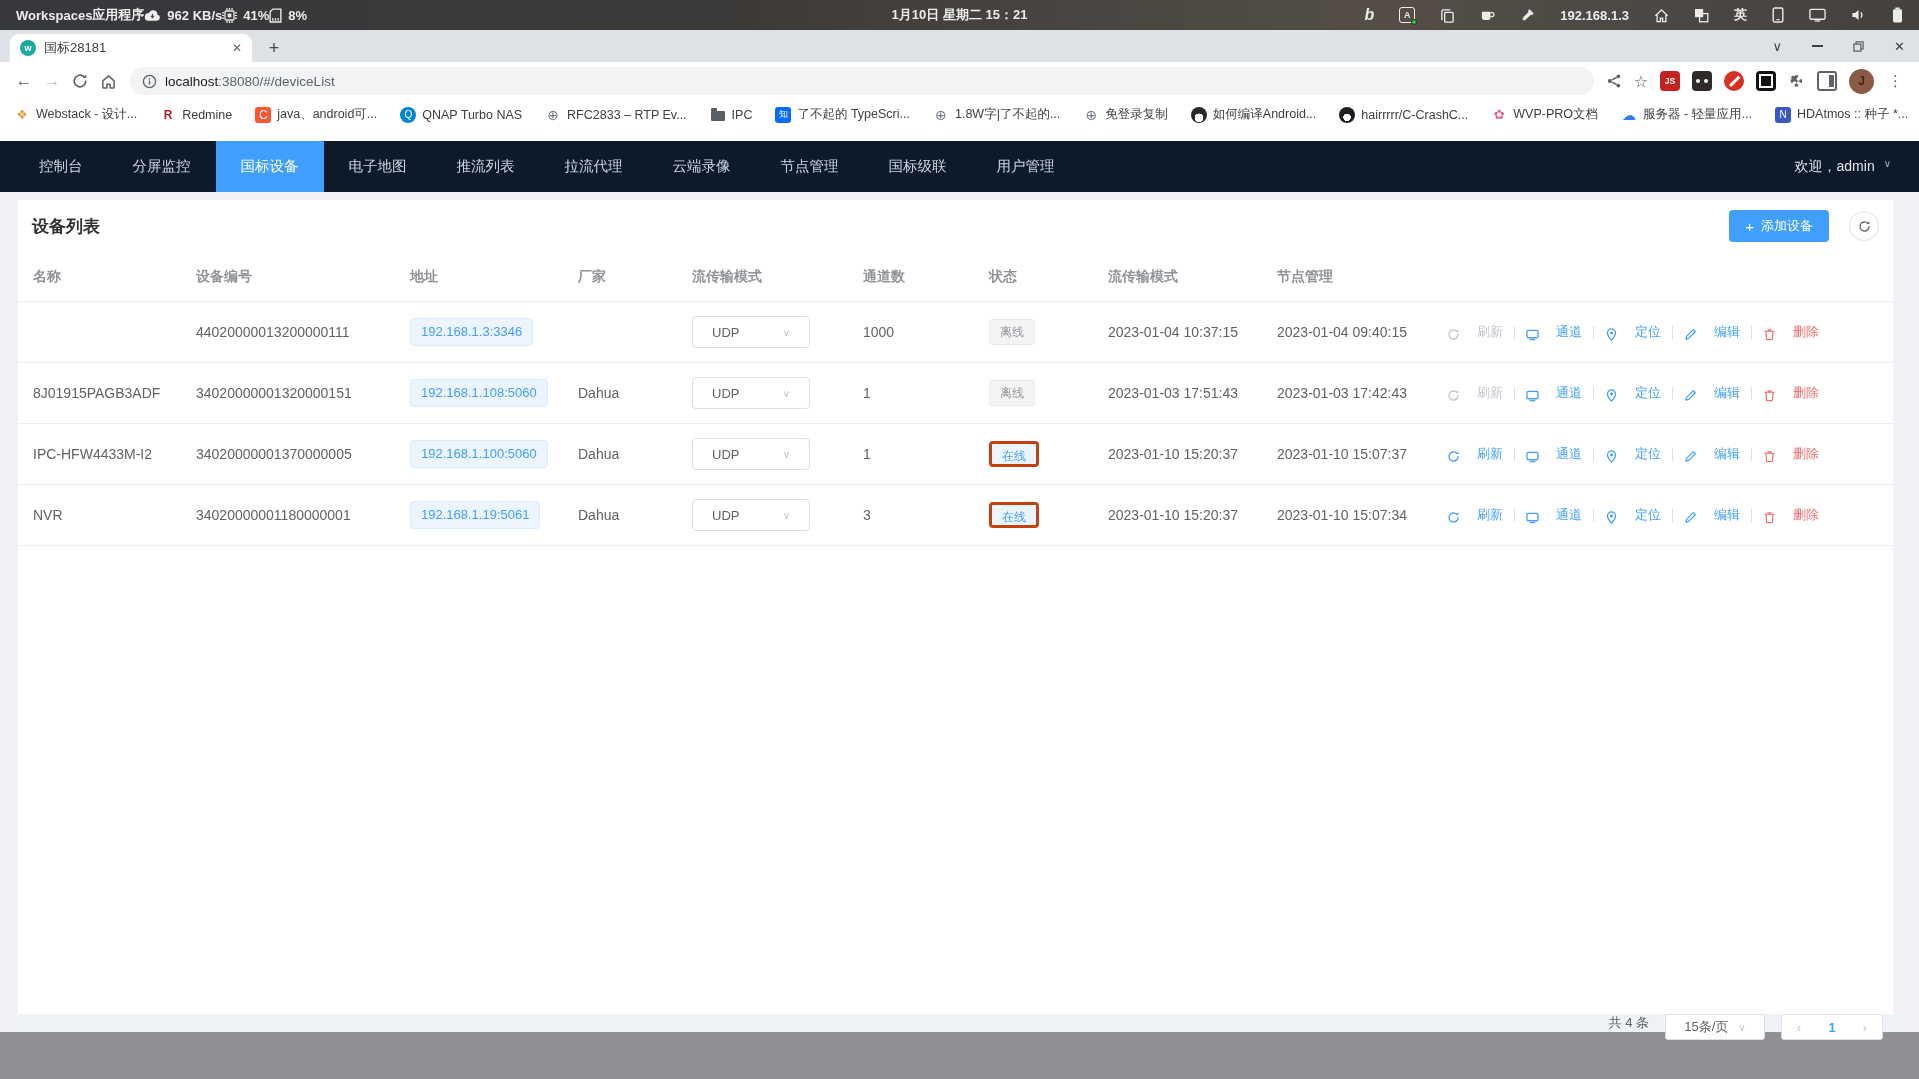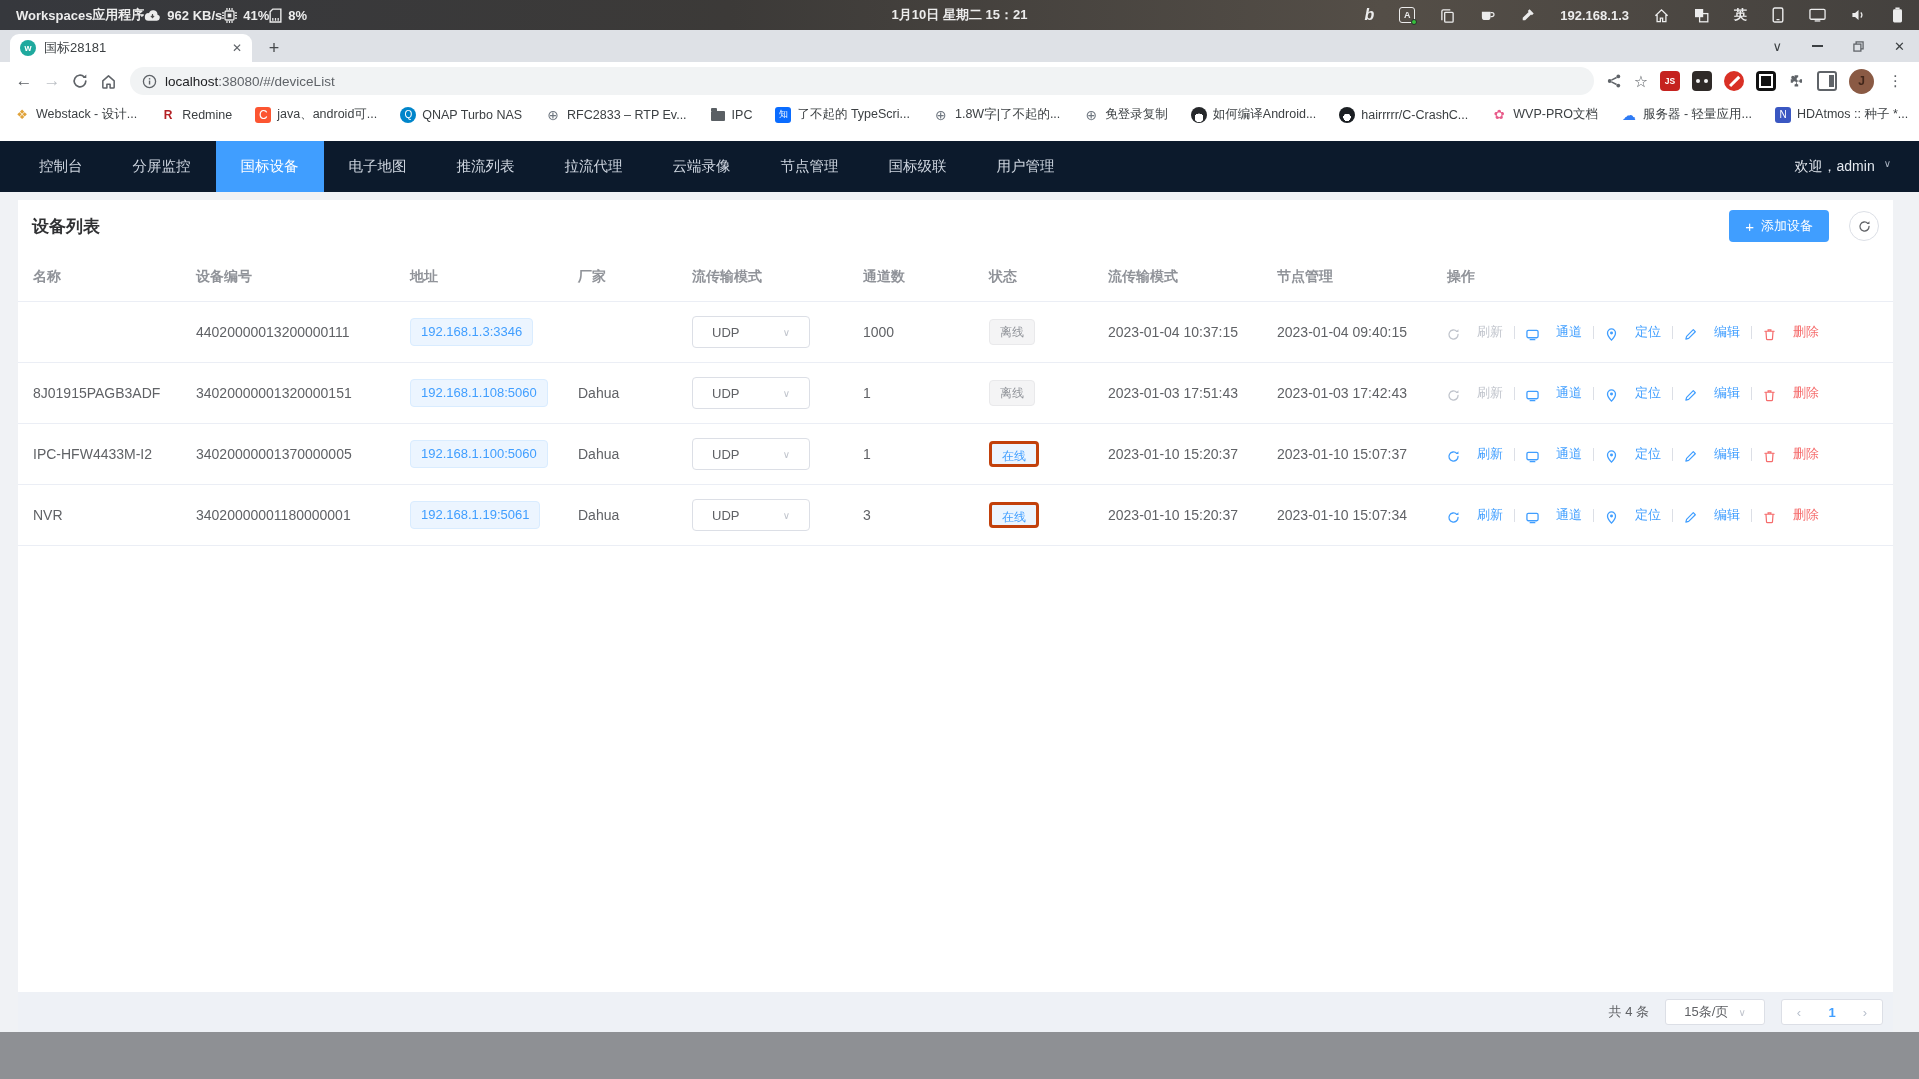--- a/index.html
+++ b/index.html
@@ -87,21 +87,21 @@
   .chev{color:#c0c4cc;font-size:10px}
   .tag{display:inline-block;height:26px;line-height:24px;padding:0 10px;border-radius:4px;font-size:12px}
   .tag.info{background:#f4f4f5;border:1px solid #e9e9eb;color:#909399}
   .tag.primary{background:#ecf5ff;border:3px solid #c2410c;color:#409eff}
   .ops{display:flex;align-items:center;font-size:13px}
   .op{color:#409eff;display:flex;align-items:flex-end;gap:17px;cursor:pointer;white-space:nowrap}
   .op.danger{color:#f56c6c}
   .op.disabled{color:#c0c4cc;cursor:not-allowed}
   .op-sep{width:1px;height:13px;background:#dcdfe6;margin:0 11px}
   
-  .card-foot{margin-top:auto;height:40px;background:#eef1f6;display:flex;align-items:center;justify-content:flex-end;gap:16px;padding:0 10px;font-size:13px;color:#606266}
+  .card-foot{margin-top:auto;height:18px;background:#eef1f6;display:flex;justify-content:flex-end;gap:16px;padding:0 10px;font-size:13px;color:#606266}
   .pg-size{width:100px;height:26px;background:#fff;border:1px solid #dcdfe6;border-radius:3px;display:flex;align-items:center;justify-content:center;gap:10px;cursor:pointer}
   .pg-pager{height:26px;background:#fff;border:1px solid #dcdfe6;border-radius:3px;display:flex;align-items:center;padding:0 2px}
   .pg-btn{width:30px;text-align:center;color:#b7bfcc;font-size:13px;cursor:pointer}
   .pg-num{width:36px;text-align:center;color:#409eff;font-weight:700;cursor:pointer}
   .desktop{height:47px;background:#8e9094}
 </style>
 </head>
 <body>
 
 <div class="sysbar">
@@ -374,21 +374,20 @@
     <div class="thead">
       <span class="th c1">名称</span>
       <span class="th c2">设备编号</span>
       <span class="th c3">地址</span>
       <span class="th c4">厂家</span>
       <span class="th c5">流传输模式</span>
       <span class="th c6">通道数</span>
       <span class="th c7">状态</span>
       <span class="th c8">流传输模式</span>
       <span class="th c9">节点管理</span>
-      <span class="th c10">操作</span>
     </div>
 
     <div class="tr">
       <span class="td c1"></span>
       <span class="td c2">44020000013200000111</span>
       <span class="td c3"><span class="tag-addr">192.168.1.3:3346</span></span>
       <span class="td c4"></span>
       <span class="td c5">
           <span class="sel">
             <span>UDP</span>

